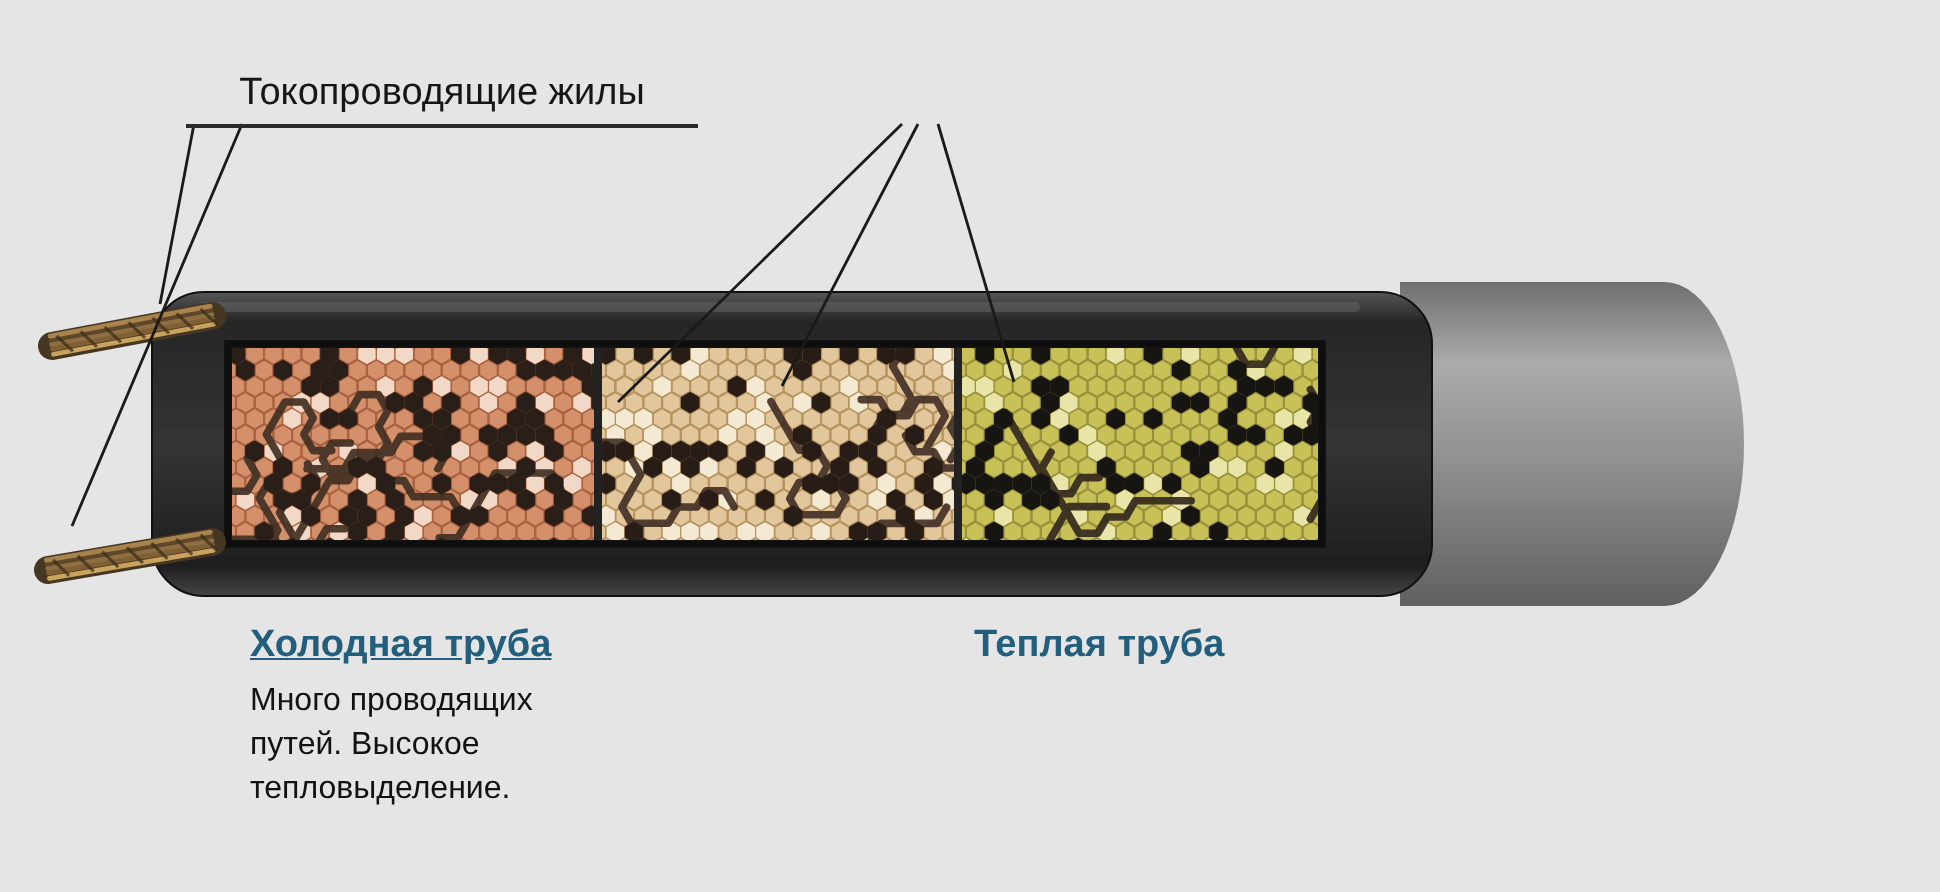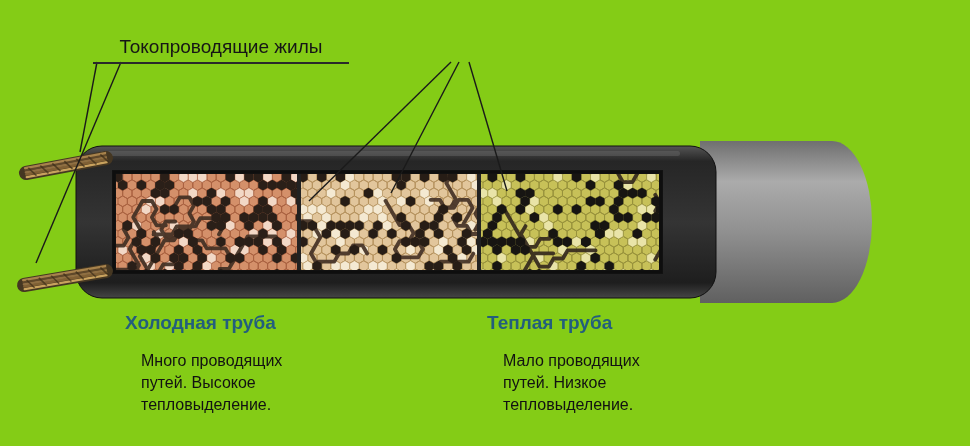--- a/index.html
+++ b/index.html
@@ -1,33 +1,33 @@
 <!DOCTYPE html>
 <html><head>
 <meta charset="utf-8">
 <style>
   html,body{margin:0;padding:0;background:#ffffff;}
   #stage{
-    position:relative;width:970px;height:446px;background:#84cc16;
+    position:relative;width:970px;height:446px;background:#e5e5e5;
     font-family:"Liberation Sans", sans-serif;overflow:hidden;
   }
   #cable-svg{position:absolute;left:0;top:0;}
   .top-label{
     position:absolute;top:34px;height:28px;line-height:26px;
     text-align:center;font-size:19px;color:#161616;
     border-bottom:2px solid #2a2a2a;white-space:nowrap;
   }
   #label-cores{left:93px;width:256px;}
   #label-matrix{left:428px;width:457px;}
   .pipe-block{position:absolute;top:312px;width:178px;}
   #block-0{left:125px;}
   #block-1{left:303px;}
   #block-2{left:487px;}
   .sec-title{font-size:19px;font-weight:bold;color:#235e7d;margin:0 0 6px 0;}
-  .sec-desc{font-size:16px;line-height:1.38;color:#121212;margin:16px;}
+  .sec-desc{font-size:16px;line-height:1.38;color:#121212;margin:0;}
 </style>
 </head>
 <body>
 
 <div id="stage">
 
   <svg id="cable-svg" width="970" height="446" viewBox="0 0 970 446">
     <defs id="defs">
       <linearGradient id="gJacket" x1="0" y1="0" x2="0" y2="1">
         <stop offset="0" stop-color="#555555"></stop>
@@ -1301,21 +1301,20 @@
       <line x1="97" y1="62" x2="80" y2="152"></line>
       <line x1="451" y1="62" x2="309" y2="201"></line>
       <line x1="459" y1="62" x2="391" y2="193"></line>
       <line x1="469" y1="62" x2="507" y2="191"></line>
     </g>
   </svg>
 
   <div class="top-label" id="label-cores">Токопроводящие жилы</div>
 
   <div class="pipe-block" id="block-0">
-    <p class="sec-title" style="color: rgb(35, 94, 125);">Холодная труба</p>
+    <p class="sec-title" style="color: rgb(35, 94, 125); text-decoration: underline;">Холодная труба</p>
     <p class="sec-desc" style="color: rgb(18, 18, 18);">Много проводящих путей. Высокое тепловыделение.</p>
   </div>
   <div class="pipe-block" id="block-2">
     <p class="sec-title" style="color: rgb(35, 94, 125);">Теплая труба</p>
-    <p class="sec-desc" style="color: rgb(18, 18, 18);">Мало проводящих путей. Низкое тепловыделение.</p>
   </div>
 
 </div>
 
 </body></html>

